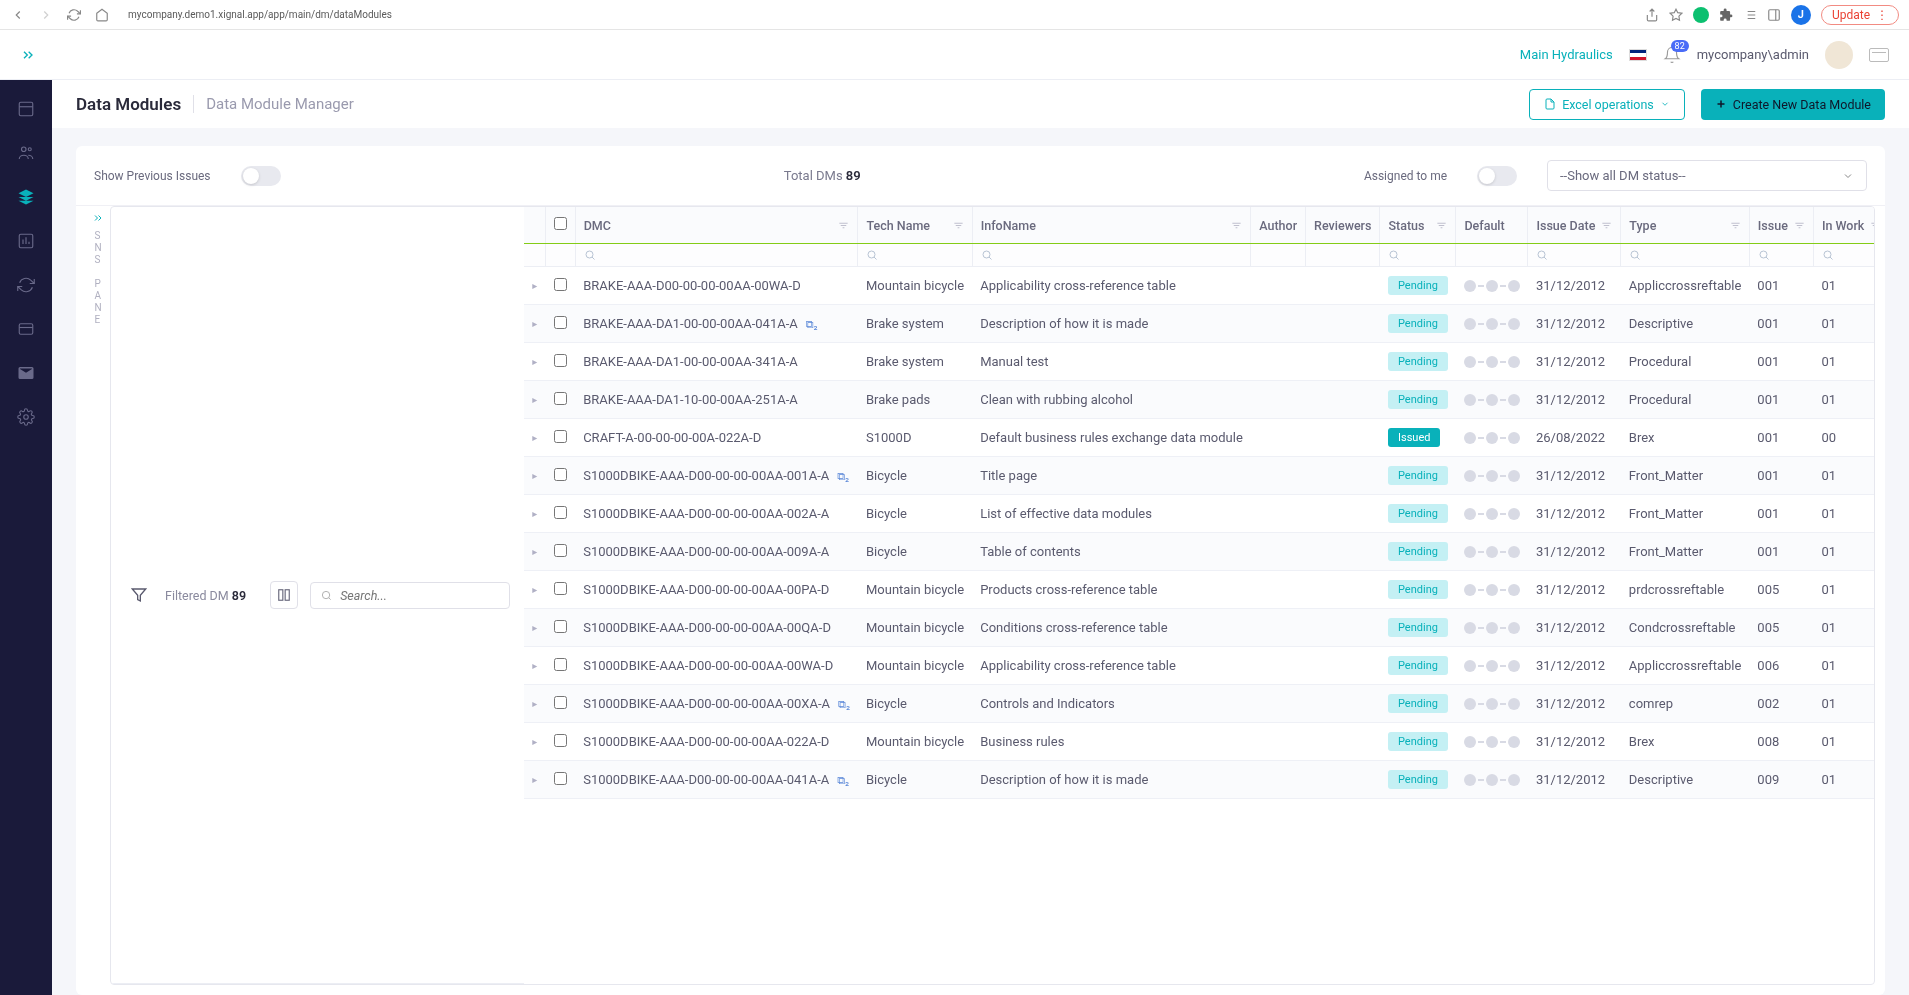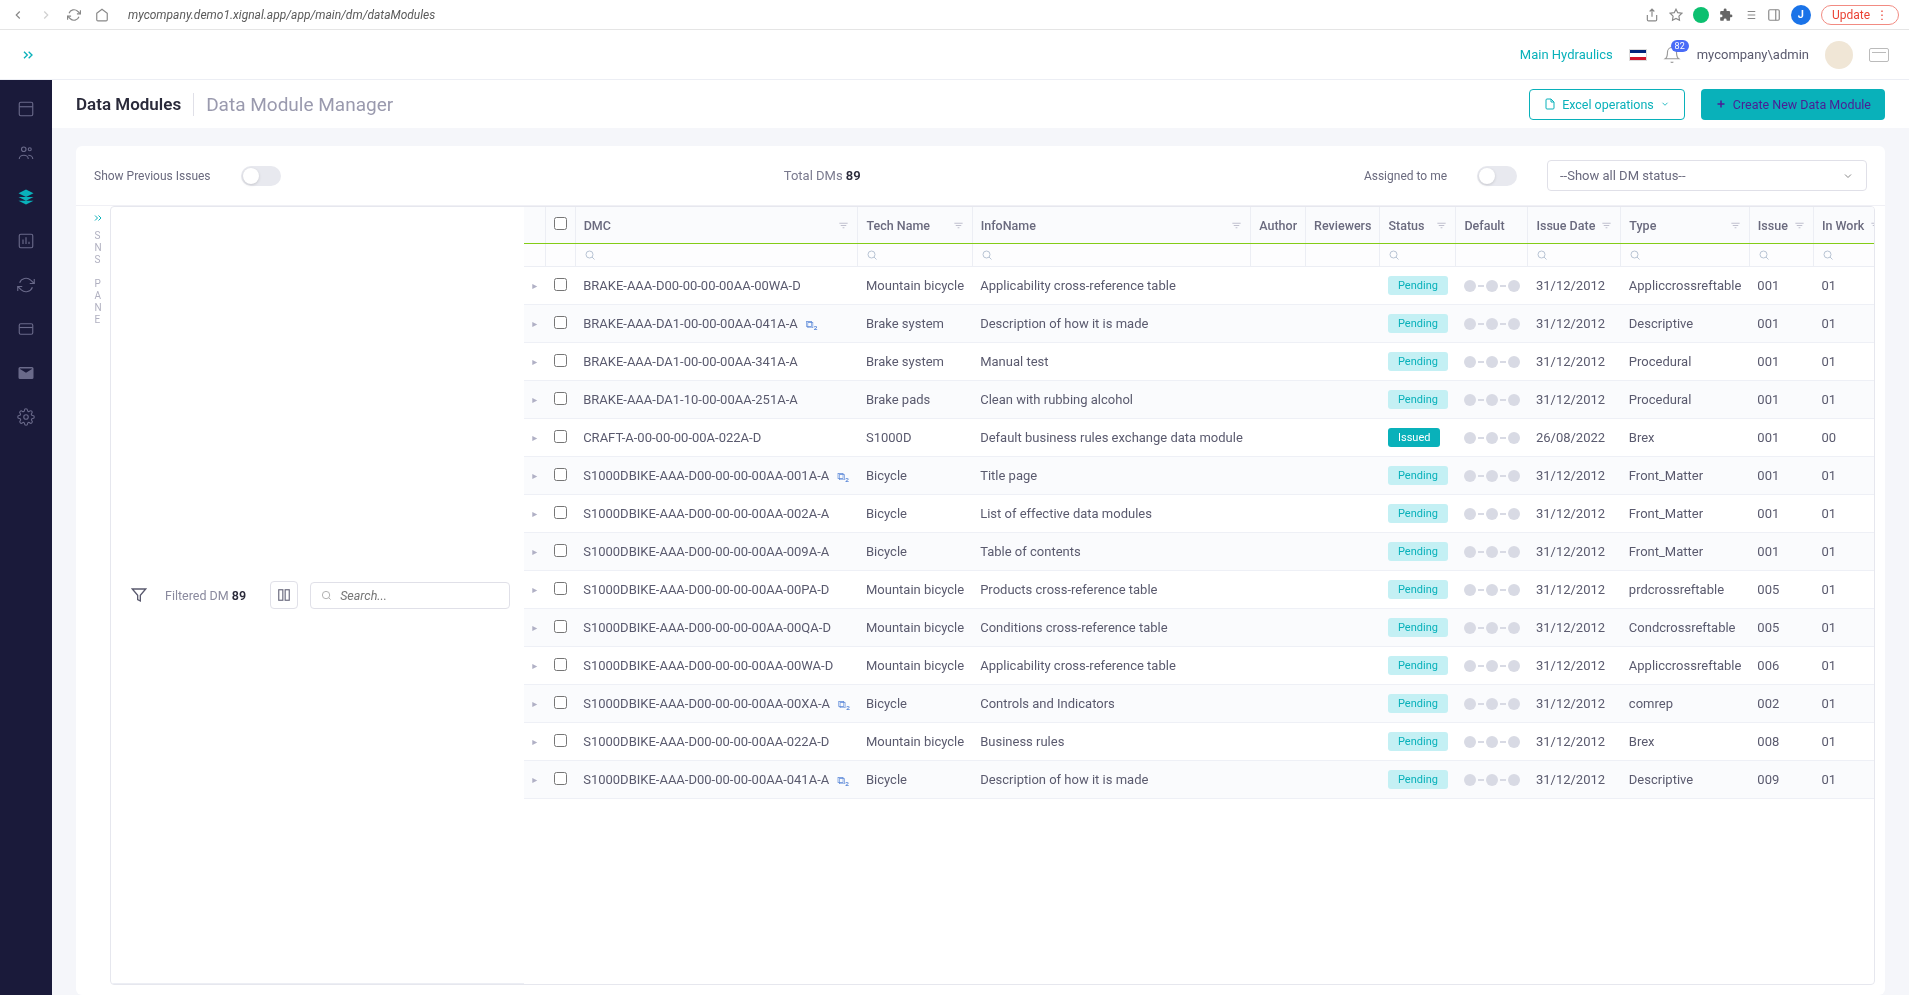--- a/index.html
+++ b/index.html
@@ -1,21 +1,21 @@
 <!DOCTYPE html>
 <html><head>
 <meta charset="utf-8">
 <style>
 * { margin:0; padding:0; box-sizing:border-box; font-family:-apple-system,BlinkMacSystemFont,"Segoe UI",Roboto,sans-serif; }
 body { background:#f5f6fa; font-size:13px; color:#5a5a6e; overflow:hidden; }
 
 
 .browser-bar { display:flex; align-items:center; height:30px; background:#fff; border-bottom:1px solid #e5e5e5; padding:0 10px; gap:12px; }
 .browser-bar .nav-btn { width:16px; height:16px; display:flex; align-items:center; justify-content:center; color:#888; }
-.browser-bar .addr { flex:1; color:#5a5a5a; font-size:12px; padding-left:6px;font-style:italic; }
+.browser-bar .addr { flex:1; color:#5a5a5a; font-size:10px; padding-left:6px; }
 .browser-bar .right-icons { display:flex; gap:10px; align-items:center; }
 .browser-bar .ext-icon { width:16px; height:16px; border-radius:50%; }
 .browser-bar .avatar-j { width:20px; height:20px; border-radius:50%; background:#1a73e8; color:#fff; display:flex; align-items:center; justify-content:center; font-size:11px; font-weight:600; }
 .browser-bar .update-btn { border:1px solid #f28b82; color:#ea4335; padding:2px 10px; border-radius:12px; font-size:12px; display:flex; align-items:center; gap:4px; }
 .browser-bar .update-btn .dots { margin-left:2px; color:#ea4335; }
 
 
 .app-top { height:50px; background:#fff; display:flex; align-items:center; padding:0 20px; justify-content:space-between; border-bottom:1px solid #eceef4; }
 .app-top .collapse { color:#09b1ba; font-size:14px; }
 .app-top .right { display:flex; align-items:center; gap:16px; }
@@ -33,25 +33,25 @@
 .sidebar { width:52px; background:#1a1a3a; display:flex; flex-direction:column; align-items:center; padding-top:18px; gap:22px; }
 .sidebar .side-icon { width:22px; height:22px; color:#6a6a8a; display:flex; align-items:center; justify-content:center; }
 .sidebar .side-icon.active { color:#09b1ba; }
 
 .main { flex:1; display:flex; flex-direction:column; background:#f5f6fa; overflow:hidden; }
 
 
 .page-head { height:48px; background:#fff; display:flex; align-items:center; padding:0 24px; justify-content:space-between; }
 .page-head .titles { display:flex; align-items:center; gap:12px; }
 .page-head .title { font-size:17px; font-weight:600; color:#2a2a3a; }
-.page-head .subtitle { color:#9a9aae; font-size:19px; border-left:1px solid #e0e0e8; padding-left:12px; }
+.page-head .subtitle { color:#9a9aae; font-size:15px; border-left:1px solid #e0e0e8; padding-left:12px; }
 .page-head .buttons { display:flex; gap:16px; }
 .btn { display:flex; align-items:center; gap:6px; padding:7px 14px; border-radius:4px; font-size:12.5px; cursor:pointer; }
 .btn-outline { border:1px solid #09b1ba; color:#09b1ba; background:#fff; }
-.btn-solid { background:#09b1ba; color:#4c1d95; border:none; }
+.btn-solid { background:#09b1ba; color:#0f172a; border:none; }
 
 
 .content { margin:18px 24px 0; background:#fff; border-radius:6px; flex:1; display:flex; flex-direction:column; overflow:hidden; }
 
 .filter-row { display:flex; align-items:center; padding:14px 18px; gap:30px; border-bottom:1px solid #f0f0f5; }
 .filter-row .lbl { color:#6a6a7e; font-size:12px;text-align:right; }
 .toggle { width:40px; height:20px; background:#e8e9ef; border-radius:10px; position:relative; }
 .toggle::after { content:""; position:absolute; left:2px; top:2px; width:16px; height:16px; background:#fff; border-radius:50%; box-shadow:0 1px 3px rgba(0,0,0,.15); }
 .filter-row .total { color:#7a7a8e; }
 .filter-row .total b { font-weight:600; color:#2a2a3a; }

